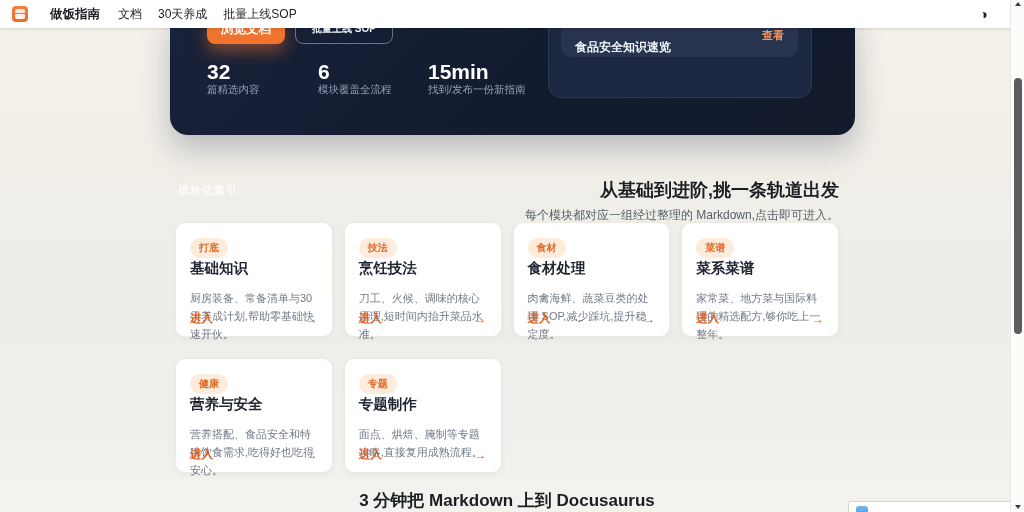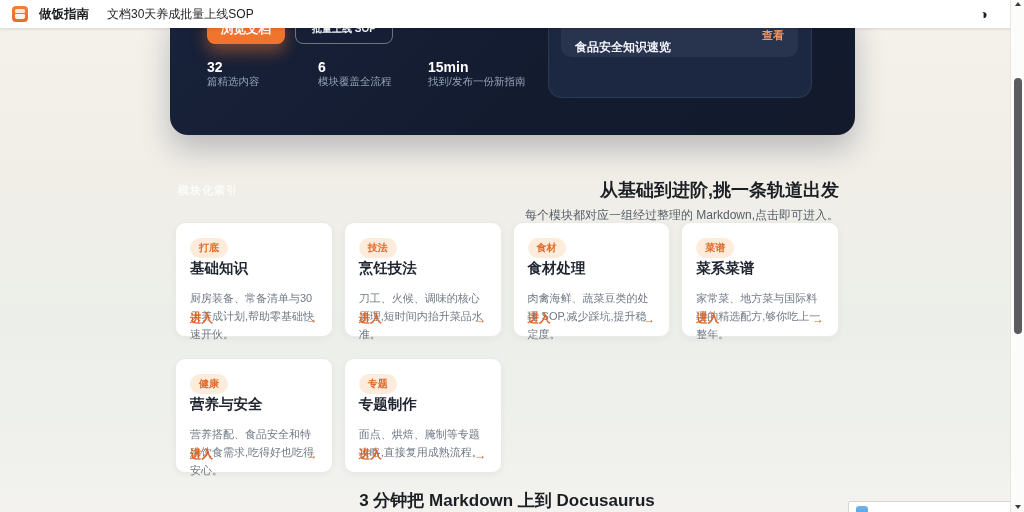--- a/index.html
+++ b/index.html
@@ -10,22 +10,22 @@
 
   
   .navbar { position:absolute; top:0; left:0; width:1014px; height:28px; background:#ffffff;
     box-shadow:0 1px 3px rgba(0,0,0,.12); z-index:50; display:flex; align-items:center; padding:0 12px; }
   .logo { width:16px; height:16px; border-radius:4px; background:linear-gradient(180deg,#f08040,#ec6c2a);
     position:relative; flex:0 0 auto; }
   .logo::before { content:""; position:absolute; left:3px; right:3px; top:3px; height:4px;
     background:#fde8d8; border-radius:2px 2px 1px 1px; }
   .logo::after { content:""; position:absolute; left:3px; right:3px; bottom:3px; height:5px;
     background:#fff3e8; border-radius:1px 1px 2px 2px; }
-  .brand { font-size:12.5px; font-weight:bold; color:#1c1e21; margin-left:11px; }
-  .nav-links { display:flex; margin-left:18px; }
+  .brand { font-size:12.5px; font-weight:bold; color:#1c1e21; margin-left:22px; }
+  .nav-links { display:flex; gap:16px; margin-left:18px; }
   .nav-link { font-size:12px; color:#1c1e21; cursor:pointer; }
   .nav-right { margin-left:auto; display:flex; align-items:center; }
   .theme-toggle { font-size:14px; color:#1b2030; line-height:1; cursor:pointer; padding:2px 14px 2px 2px; }
 
   
   .scrollbar { position:absolute; top:0; right:0; width:14px; height:512px; background:#fcfcfa;
     border-left:1px solid #e8e6e1; z-index:60; }
   .scroll-thumb { position:absolute; left:3px; width:8px; top:78px; height:256px; background:#5c5c60; border-radius:4px; }
   .scroll-up { position:absolute; top:2px; left:4px; width:0; height:0;
     border-left:3px solid transparent; border-right:3px solid transparent; border-bottom:4px solid #3a3a3e; }
@@ -37,21 +37,21 @@
     background:linear-gradient(135deg,#18223a 0%,#131b2f 55%,#121a2c 100%);
     border-radius:18px; box-shadow:0 14px 30px rgba(20,27,48,.25); z-index:1; }
   .btn-primary { position:absolute; left:37px; top:6px; width:78px; height:30px; background:#f0732e;
     border:none; border-radius:8px; color:#fff; font-weight:bold; font-size:12.5px;
     box-shadow:0 8px 16px rgba(240,115,46,.45); cursor:pointer; }
   .btn-secondary { position:absolute; left:125px; top:6px; width:98px; height:30px; background:transparent;
     border:1px solid rgba(255,255,255,.38); border-radius:8px; color:#f2f5fa; font-weight:bold; font-size:10px; cursor:pointer; }
   .stats { position:absolute; left:37px; top:52px; display:flex; }
   .stat { margin-right:0; }
   .stat:nth-child(1){ width:111px; } .stat:nth-child(2){ width:110px; }
-  .stat-value { color:#ffffff; font-size:14px; font-weight:bold; line-height:1.1; }
+  .stat-value { color:#ffffff; font-size:21px; font-weight:bold; line-height:1.1; }
   .stat-label { color:#93a0b4; font-size:10.5px; margin-top:0; white-space:nowrap; }
   .hero-panel { position:absolute; left:378px; top:-28px; width:264px; height:118px;
     background:#1c2741; border:1px solid rgba(148,163,184,.14); border-radius:14px; }
   .safety-row { position:absolute; left:12px; bottom:40px; width:237px; height:44px; background:#28334e;
     border-radius:10px; display:flex; align-items:center; padding:0 14px; cursor:pointer;justify-content:center; }
   .safety-text { flex:1; }
   .safety-eyebrow { font-size:9.5px; color:#98a2b5; }
   .safety-title { font-size:12px; font-weight:bold; color:#f1f5f9; margin-top:12px; }
   .safety-action { font-size:11px; font-weight:bold; color:#ef9463; }
 

